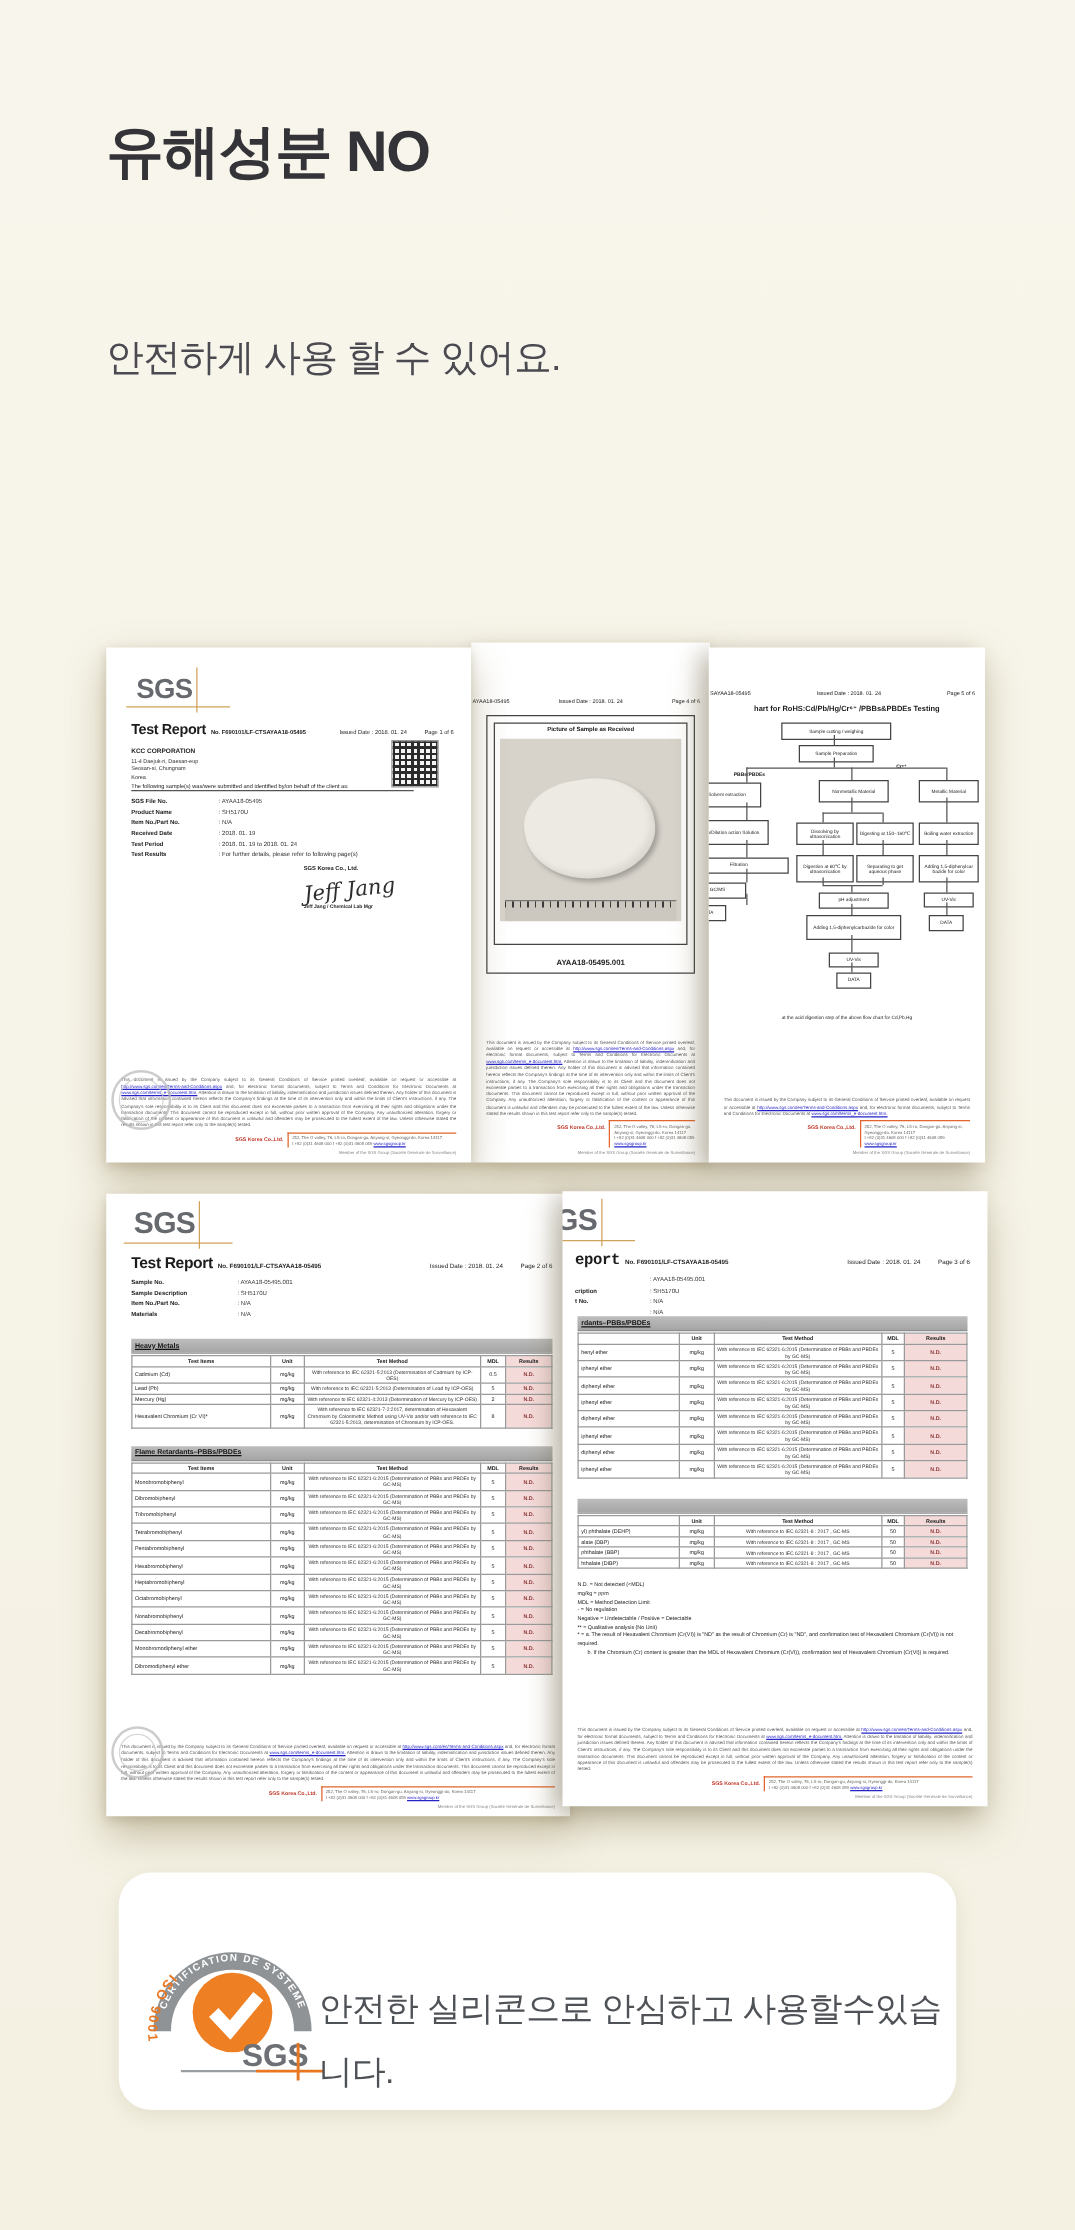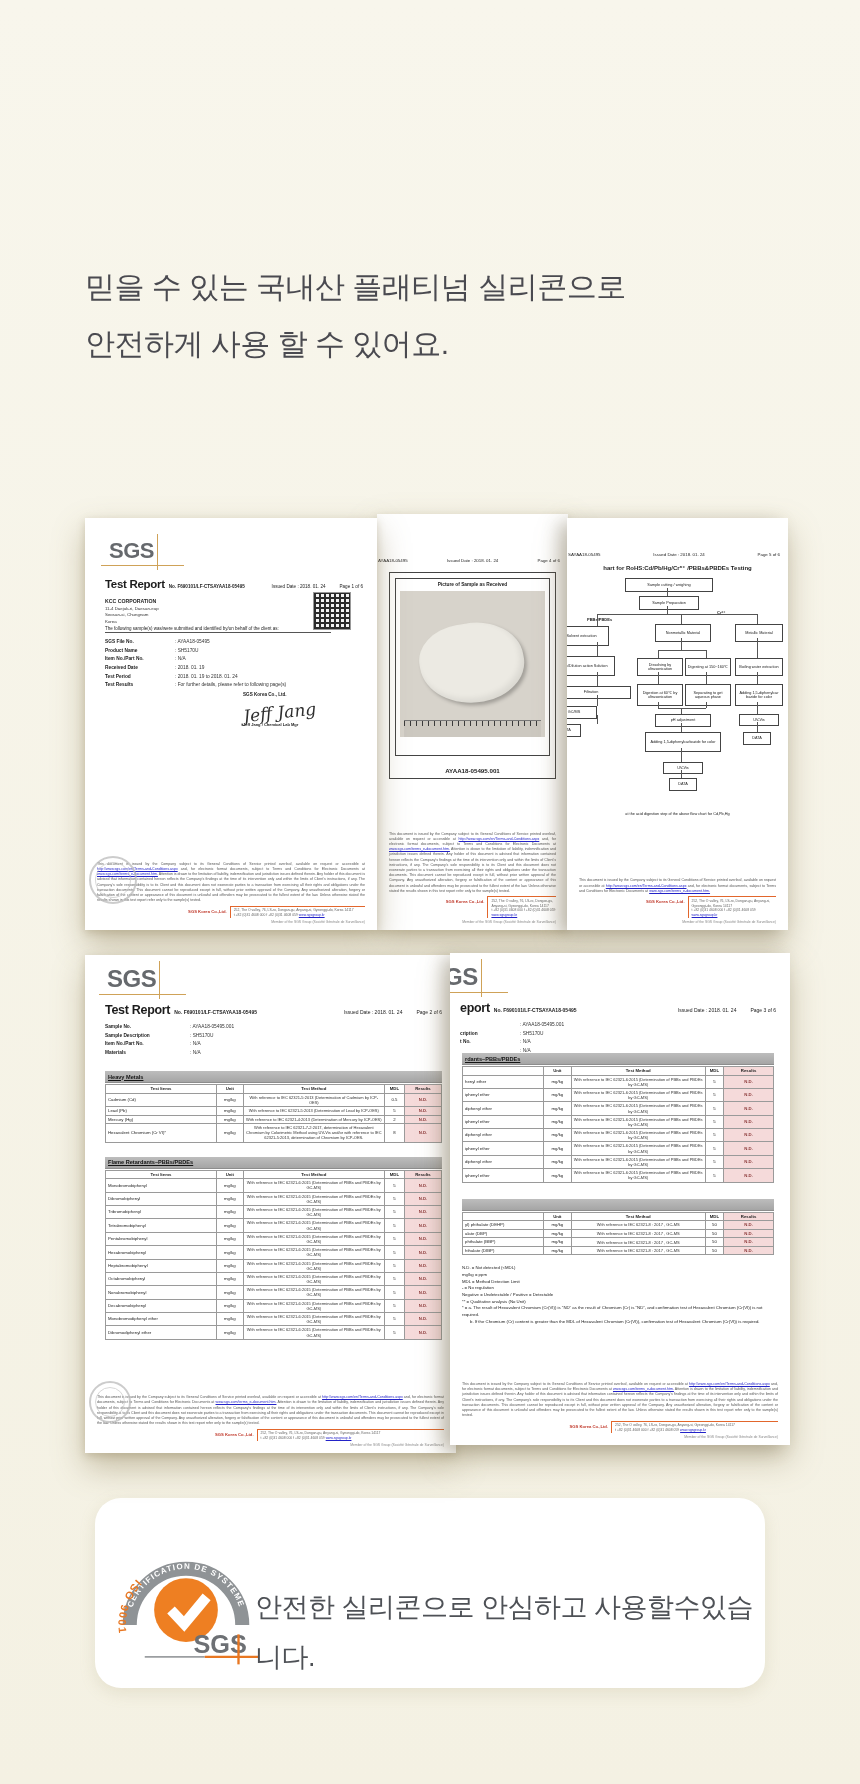--- a/index.html
+++ b/index.html
@@ -91,23 +91,23 @@
   .cert-title{position:absolute;left:160px;top:34px;font-size:33px;font-weight:bold;color:#36363B;letter-spacing:-0.5px;}
   .cert-lines{position:absolute;left:160px;top:84px;font-size:27px;line-height:50px;color:#4E5156;letter-spacing:-0.5px;}
   .badge{position:absolute;left:16px;top:18px;}
 </style>
 </head>
 <body>
 
 <div class="canvas">
 
   <div class="hero-title">
+    <div>유해성분 NO</div>
   </div>
   <div class="hero-desc">
-    <div>믿을 수 있는 국내산 플래티넘 실리콘으로</div>
     <div>안전하게 사용 할 수 있어요.</div>
   </div>
 
   <div class="doc sh" style="left:377px;top:514px;width:191px;height:416px;z-index:1;">
     <div class="mhead" style="top:44px;left:4px;right:8px;">
       <span style="margin-left:-3px;">AYAA18-05495</span>
       <span>Issued Date :  2018. 01. 24</span>
       <span>Page 4 of 6</span>
     </div>
     <div class="pframe">
@@ -448,21 +448,21 @@
         <span class="faddr"><span>252, The O valley, 76, LS-ro, Dongan-gu, Anyang-si, Gyeonggi-do, Korea 14117</span><br><span>t +82 (0)31 4608 000   f +82 (0)31 4608 059   </span><span class="blu">www.sgsgroup.kr</span></span>
       </div>
       <div class="fmember">Member of the SGS Group (Société Générale de Surveillance)</div>
     </div>
     <div class="stamp" style="width:38px;height:38px;bottom:30px;"></div>
   </div>
 
   <div class="doc sh-l" style="left:450px;top:953px;width:340px;height:492px;z-index:5;">
     <div class="mlogo" style="left:-6px;top:10px;font-size:24px;">GS</div>
     <div class="h1row" style="top:48px;left:10px;">
-      <span class="tr" style="font-size:12.5px;">eport</span>
+      <span class="tr" style="font-size:12.5px;font-family:Liberation Mono, monospace;">eport</span>
       <span class="no" style="font-size:5px;">No. F690101/LF-CTSAYAA18-05495</span>
       <span class="iss" style="font-size:5px;">Issued Date :  2018. 01. 24</span>
       <span class="pg" style="font-size:5px;">Page 3 of 6</span>
     </div>
     <div style="position:absolute;left:10px;top:68px;right:20px;">
       <div class="frow">
           <b style="width:60px;"></b>
           <span>: AYAA18-05495.001</span>
         </div>
       <div class="frow">

